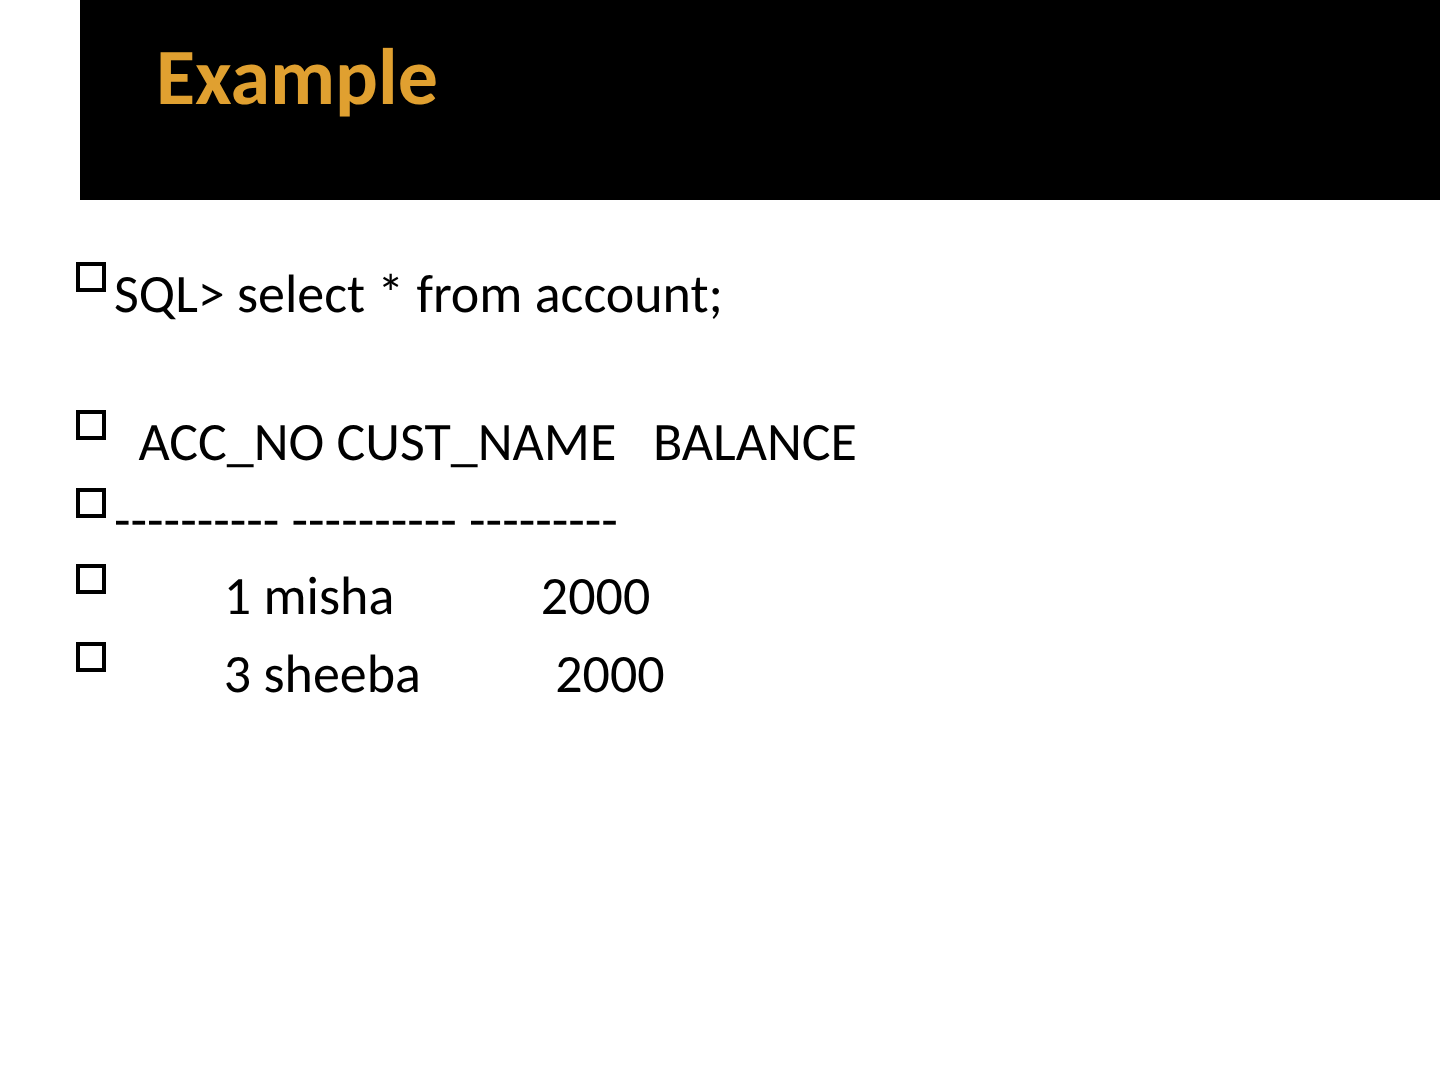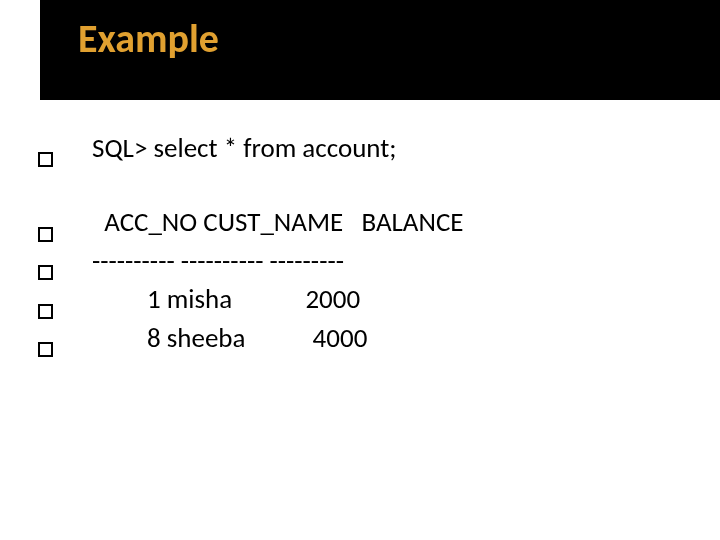--- a/index.html
+++ b/index.html
@@ -37,23 +37,22 @@
     position: absolute;
     left: 38px;
     top: 130px;
     color: #000000;
     font-size: 27px;
     line-height: 1.35;
   }
   .line {
     white-space: pre;
     display: flex;
-    align-items: flex-end;
+    align-items: flex-start;
     margin-bottom: 2px;
-    gap: 35px;
   }
   .bullet {
     display: inline-block;
     width: 15px;
     height: 15px;
     border: 2px solid #000;
     box-sizing: border-box;
     margin-right: 4px;
     position: relative;
     top: 1px;
@@ -91,17 +90,17 @@
     </div>
 
     <div class="line">
       <span class="bullet"></span>
       <span>         1 misha            2000</span>
     </div>
 
 
     <div class="line">
       <span class="bullet"></span>
-      <span>         8 sheeba           4000</span>
+      <span>         3 sheeba           2000</span>
     </div>
 
   </div>
 </div>
 
 </body></html>

